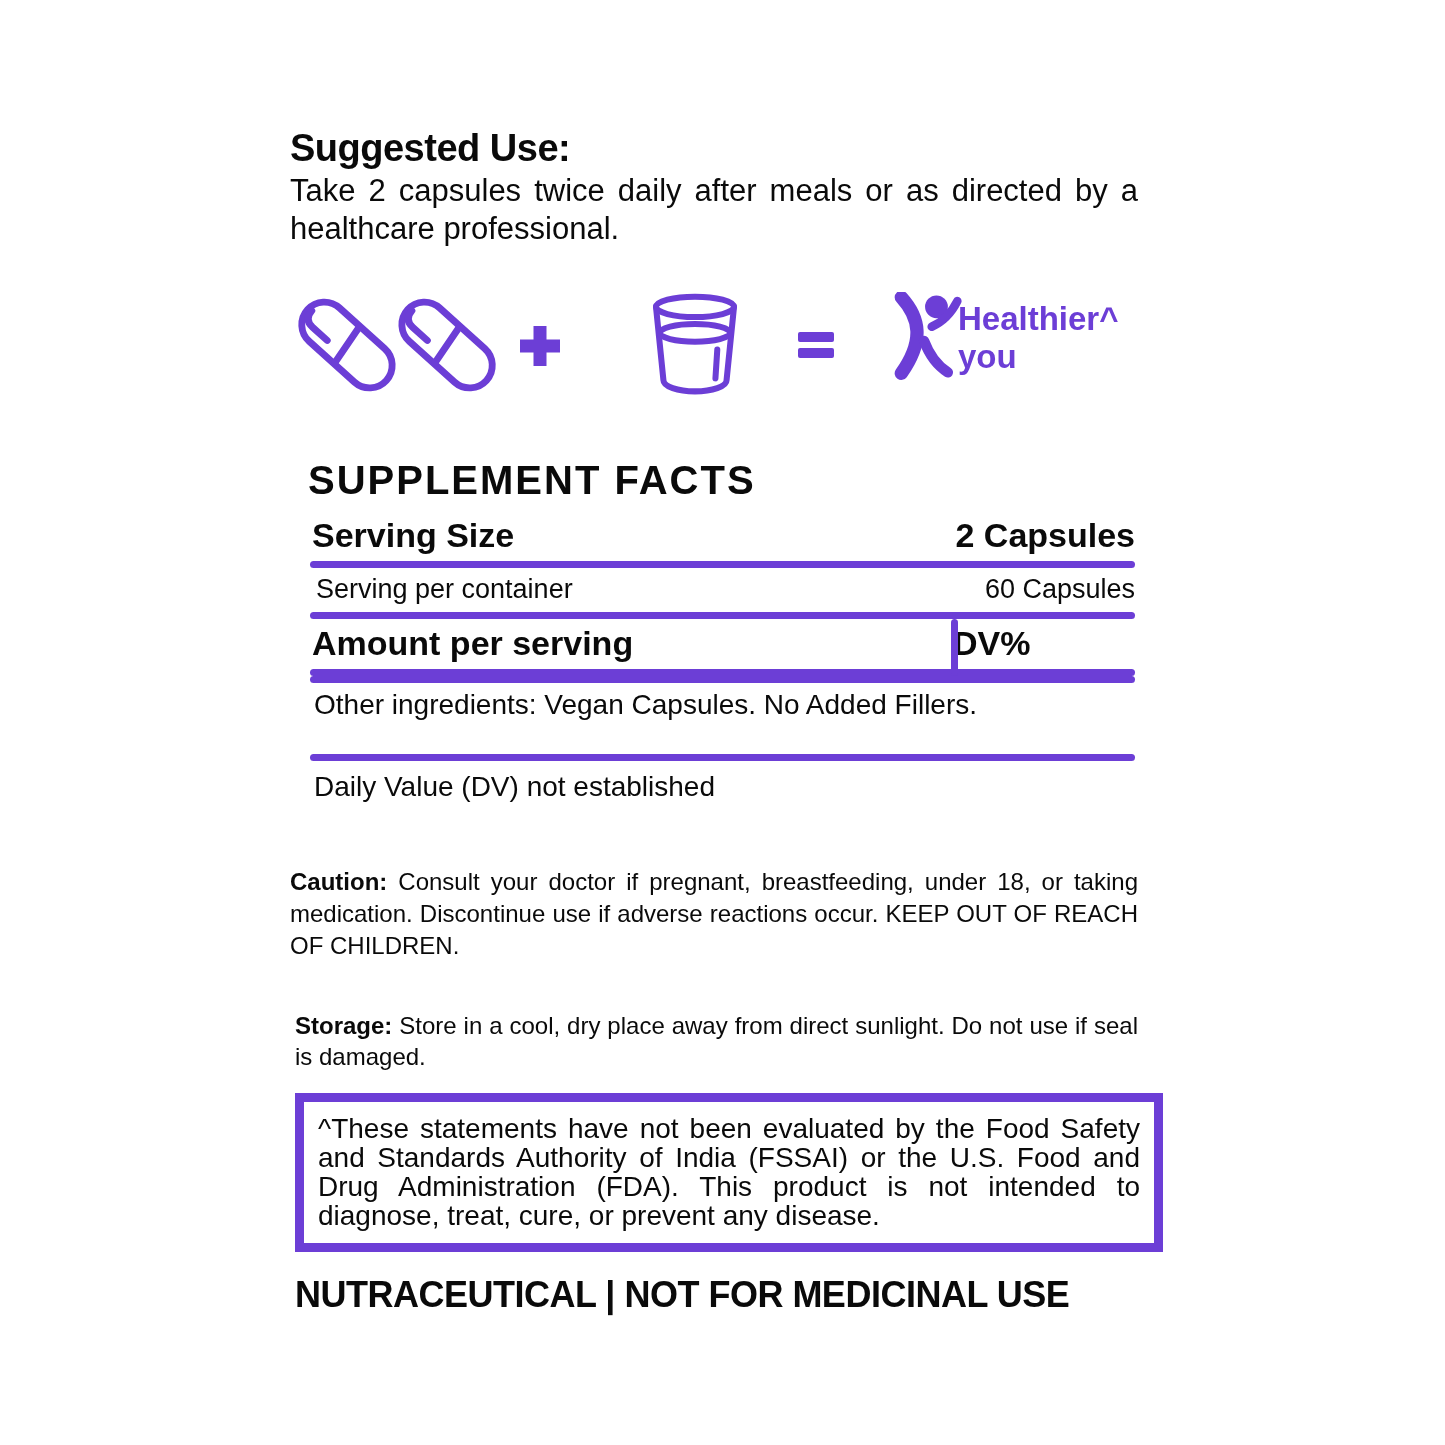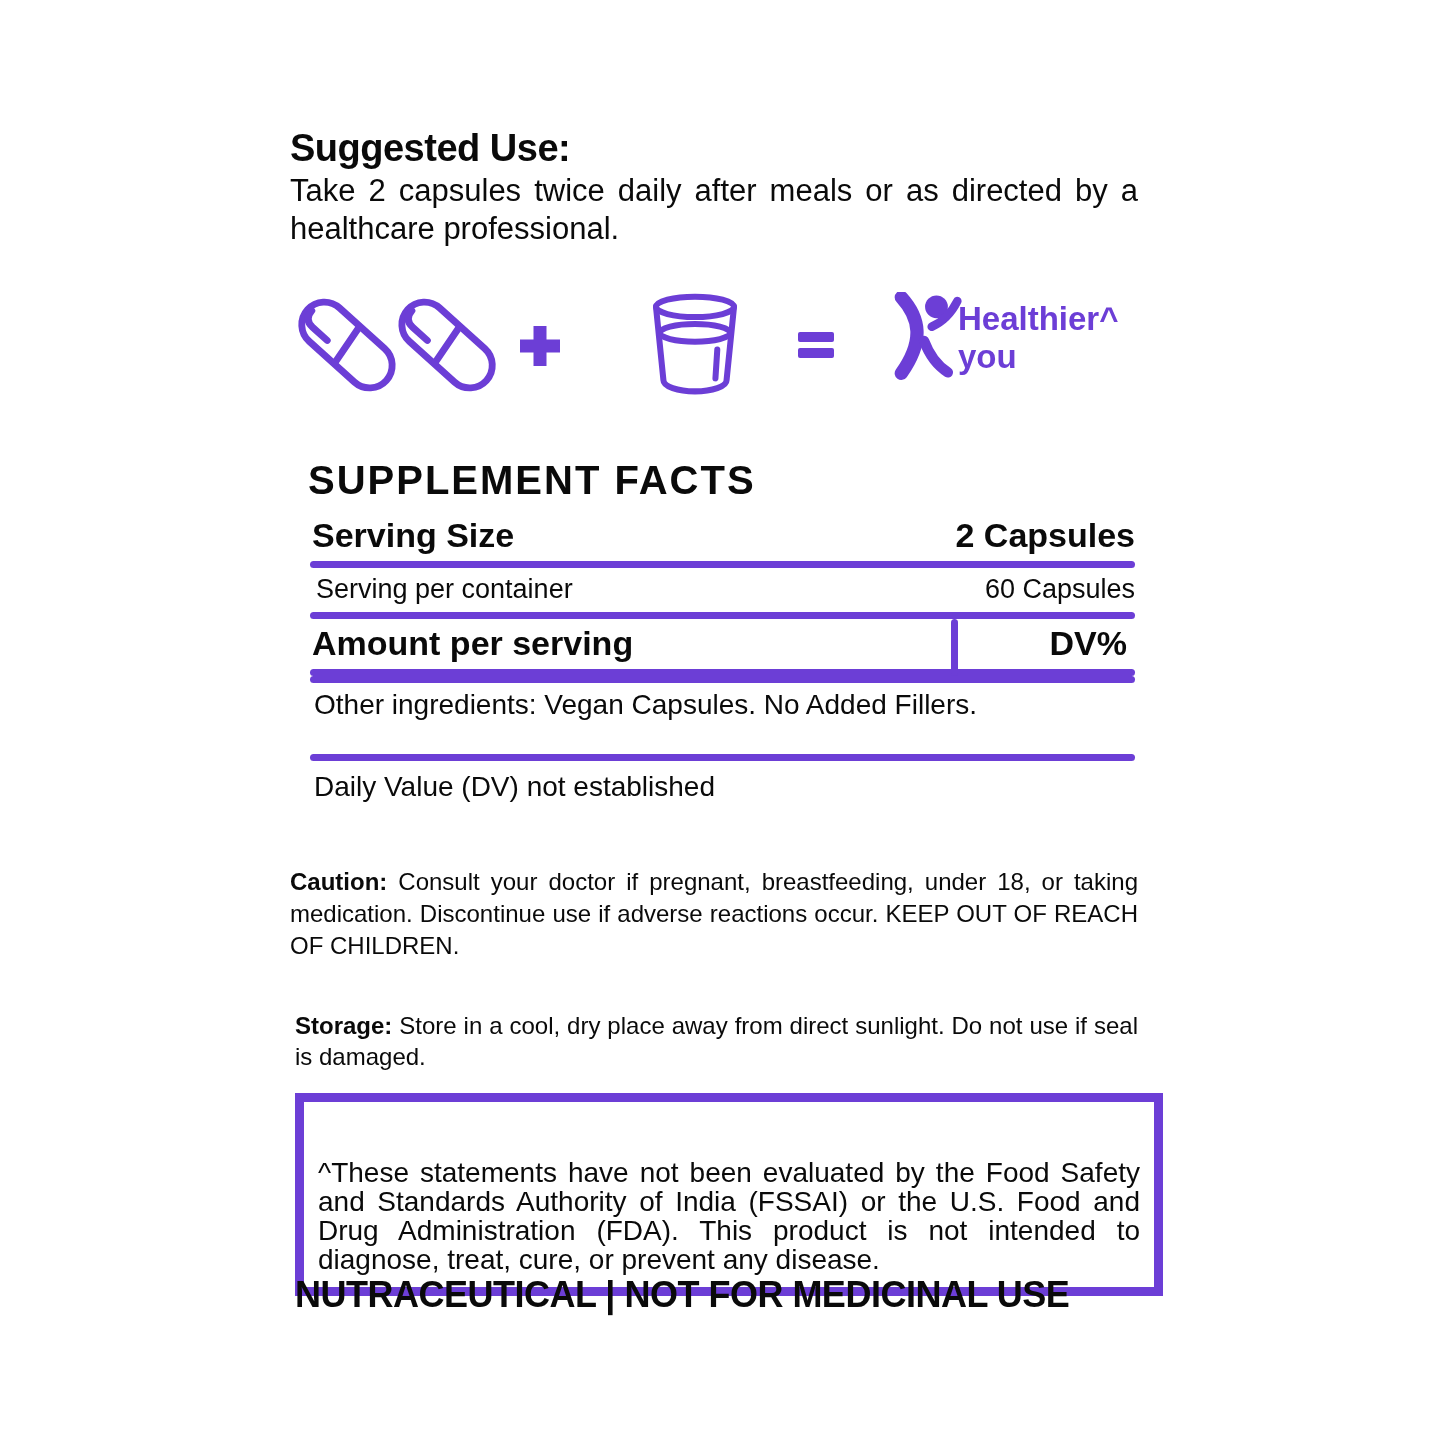--- a/index.html
+++ b/index.html
@@ -22,39 +22,39 @@
   .facts-title { position:absolute; top:458px; left:308px; font-size:40px; font-weight:bold; letter-spacing:2px; }
   .facts { position:absolute; top:514px; left:310px; width:825px; }
   .rule { height:7px; background:var(--accent); border-radius:4px; }
   .fr { display:flex; justify-content:space-between; align-items:baseline; }
   .row-serving { padding:2px 0 6px 2px; font-size:34px; font-weight:bold;text-align:right; }
   .row-container { padding:6px 0 7px 6px; font-size:27px; }
   .divided { position:relative; }
   .vdivider { position:absolute; left:641px; top:0; bottom:0; width:7px; background:var(--accent); border-radius:4px; }
   .grid-row { display:grid; grid-template-columns:641px 1fr; }
   .row-amount { padding:5px 0 6px 2px; font-size:34px; font-weight:bold; }
-  .row-amount .right { text-align:right; padding-right:8px; }
+  .row-amount .right { text-align:left; padding-right:8px; }
   .row-ingredient { padding:5px 0 10px 2px; }
   .ing-name { font-size:31px; line-height:37px; }
   .ing-amt { font-size:27px; text-align:right; padding-right:4px; padding-top:3px; }
   .ing-note { font-size:26px; line-height:32px; padding-left:12px; display:flex; gap:14px; }
   .ing-note .dot { font-size:22px; }
   .row-other { padding:6px 0 6px 4px; font-size:28px; }
   .facts-spacer { height:27px; }
   .row-dvnote { padding:10px 0 0 4px; font-size:28px; }
 
   
   .para { position:absolute; font-size:24px; line-height:32px; text-align:justify; }
   .para .lead { font-weight:bold; }
   .caution { top:866px; left:290px; width:848px; }
   .storage { top:1010px; left:295px; width:843px; line-height:31px; }
 
   
   .disclaimer { position:absolute; top:1093px; left:295px; width:868px; border:9px solid var(--accent); padding:12px 14px 13px 14px; }
-  .disclaimer p { font-size:28px; line-height:29px; text-align:justify;margin-top:44px; }
+  .disclaimer p { font-size:28px; line-height:29px; text-align:justify; }
 
   
   .footer { position:absolute; top:1274px; left:295px; width:850px; font-size:36px; font-weight:bold; letter-spacing:-0.5px; white-space:nowrap; }
 </style>
 </head>
 <body>
 
 <div class="canvas">
 
   <div class="suggested">

